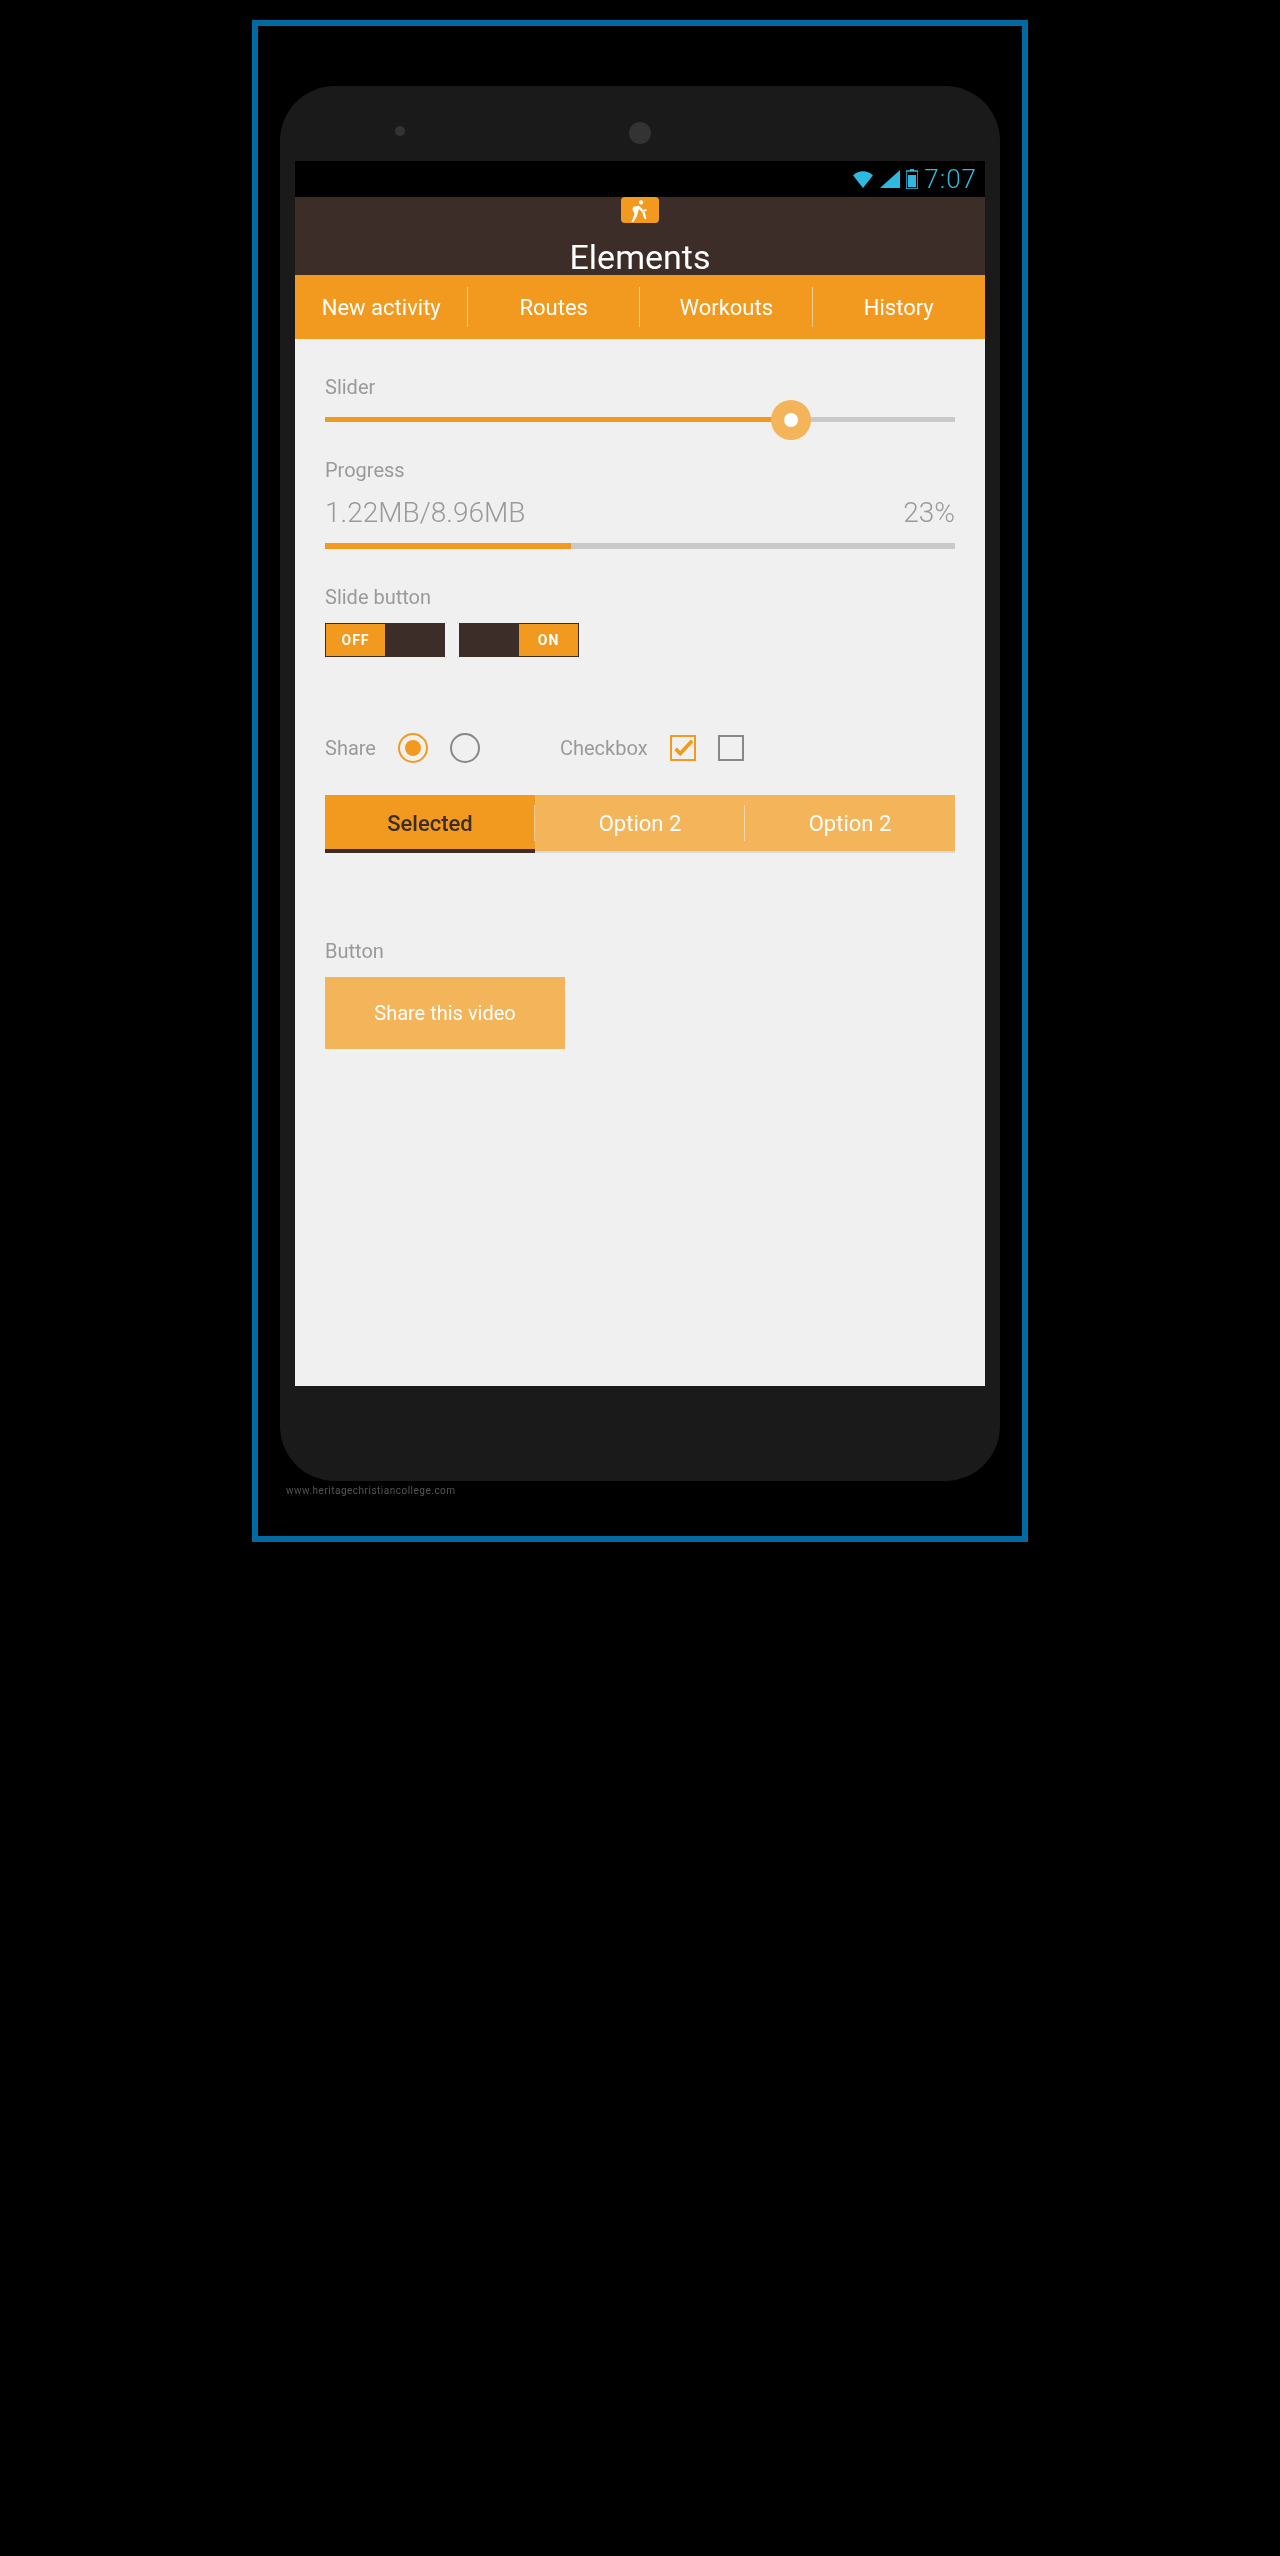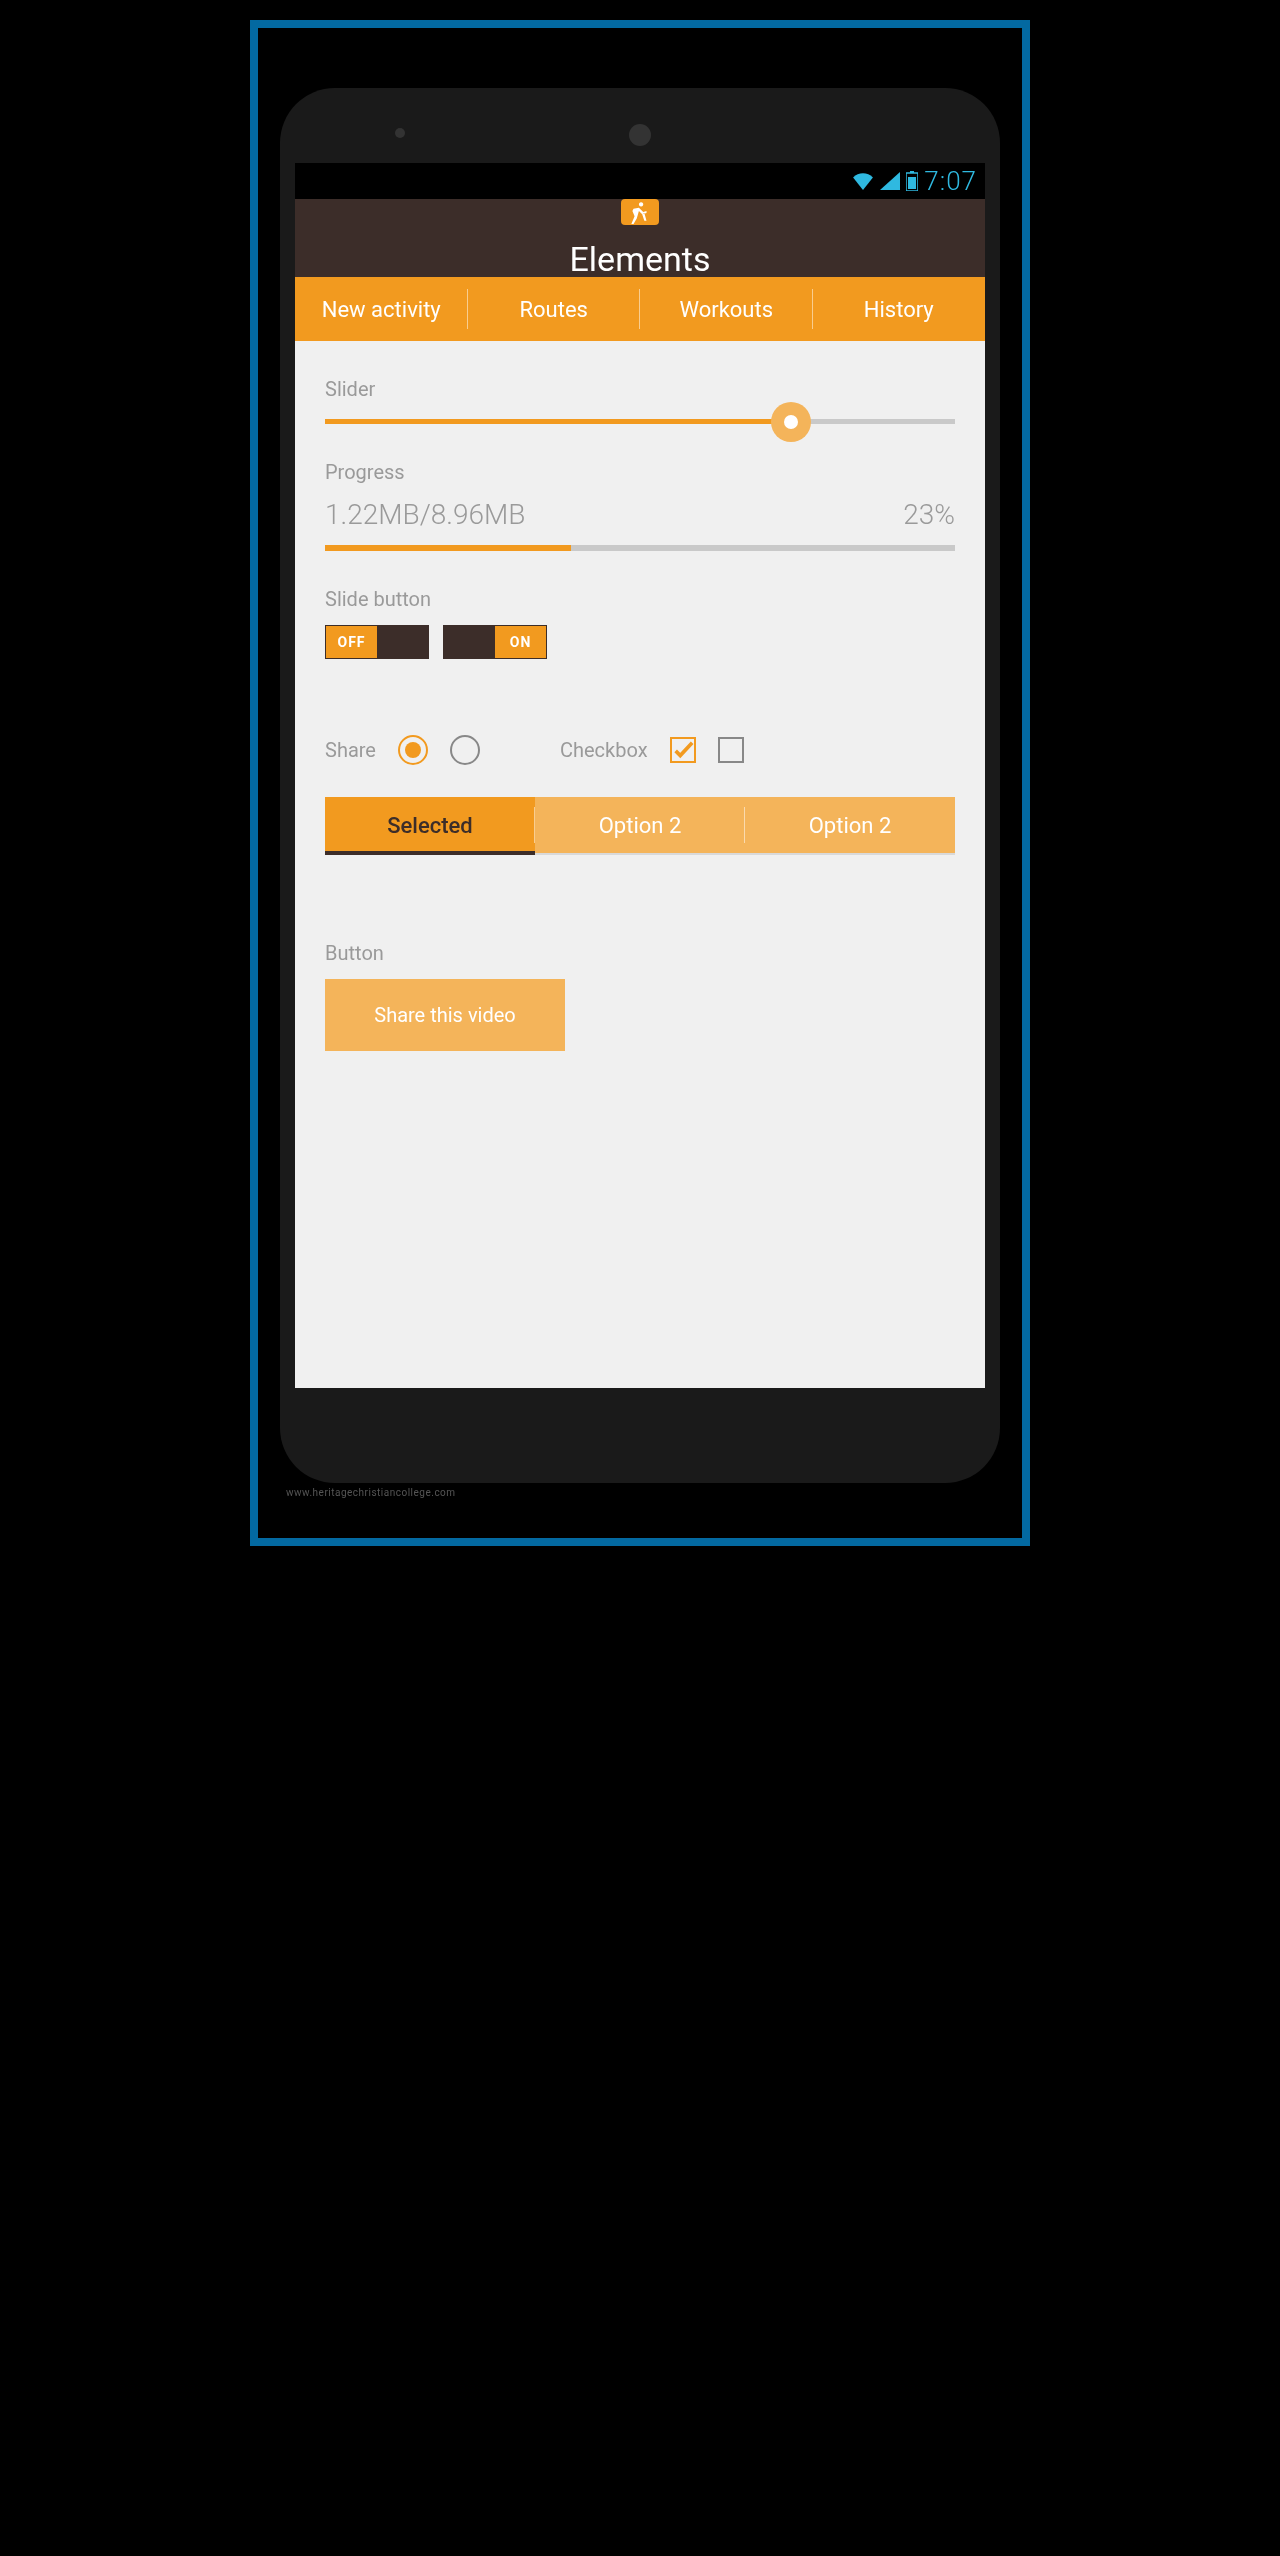--- a/index.html
+++ b/index.html
@@ -6,21 +6,21 @@
   body {
     background: #000;
     display: flex;
     justify-content: center;
     align-items: flex-start;
     min-height: 100vh;
     font-family: -apple-system, Roboto, "Helvetica Neue", Arial, sans-serif;
     padding: 20px 0;
   }
   .frame {
-    border: 8px solid #0369a1;
+    border: 6px solid #0369a1;
     padding: 60px 22px 40px 22px;
     background: #000;
   }
   .phone {
     width: 720px;
     background: #1a1a1a;
     border-radius: 55px;
     padding: 75px 15px 95px 15px;
     position: relative;
   }
@@ -161,21 +161,21 @@
     position:relative;
   }
   .progress-fill {
     position:absolute; left:0; top:0; bottom:0;
     background:#f29a1f;
     width:39%;
   }
   
   .toggle-row { display:flex; gap:14px; margin-top:4px; }
   .toggle {
-    width:104px; height:34px;
+    width:120px; height:34px;
     background:#3c2d29;
     border:1px solid #3c2d29;
     display:flex;
     position:relative;
   }
   .toggle .knob {
     width:50%; height:100%;
     background:#f29a1f;
     display:flex; align-items:center; justify-content:center;
     color:#fff; font-size:14px; font-weight:700;

